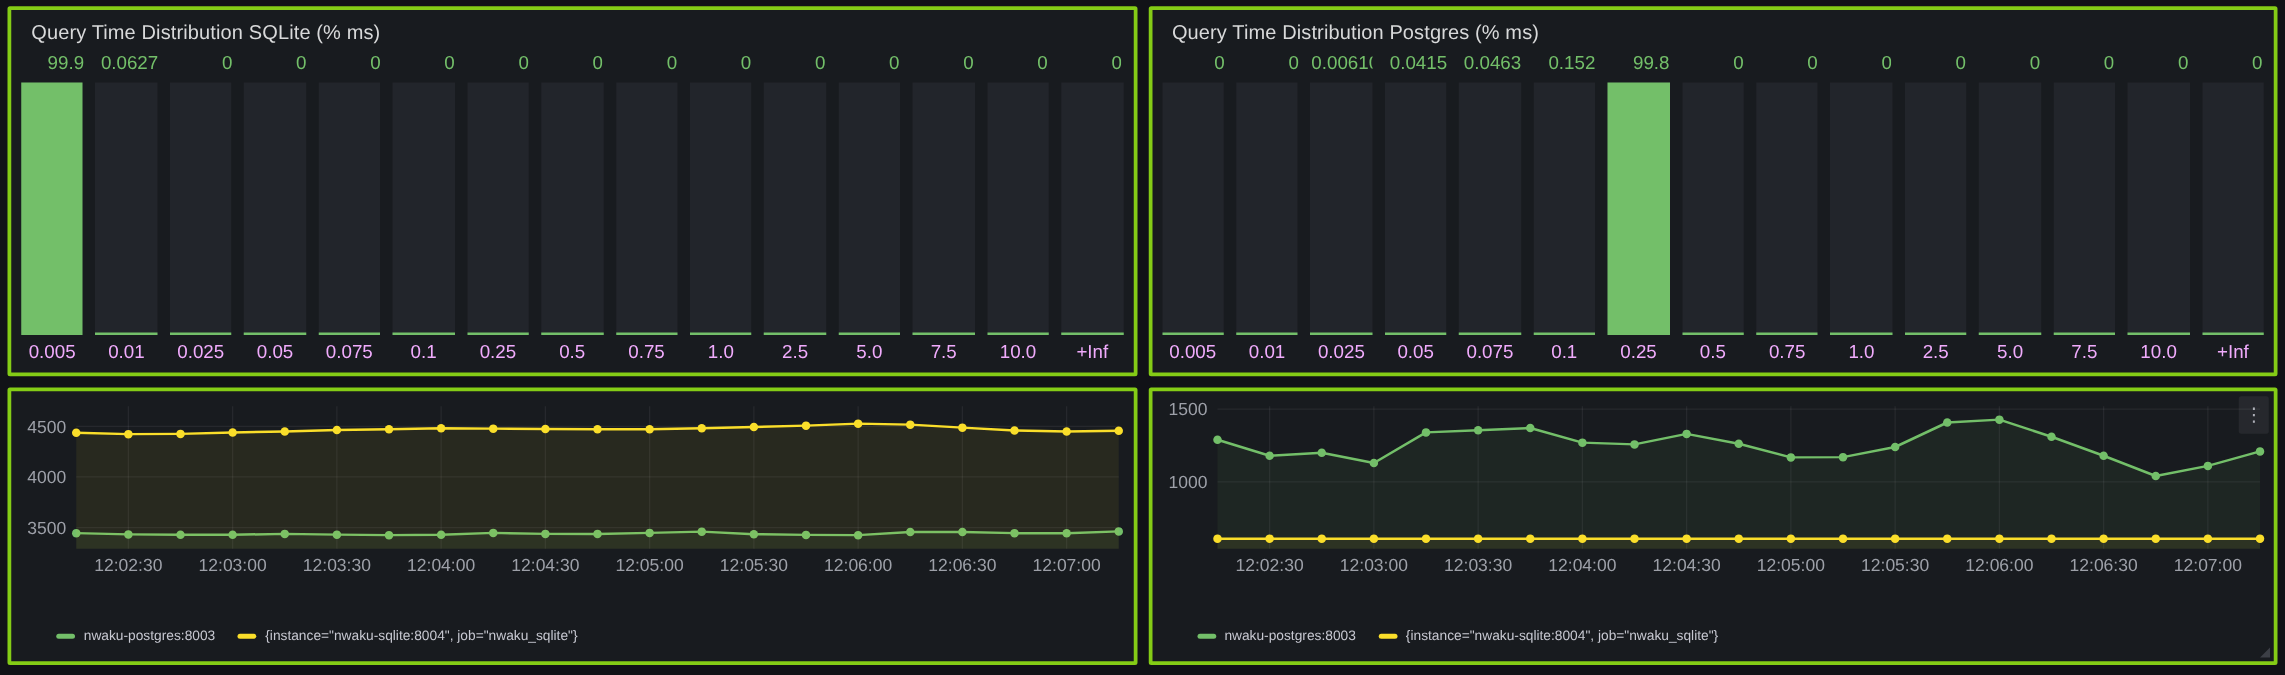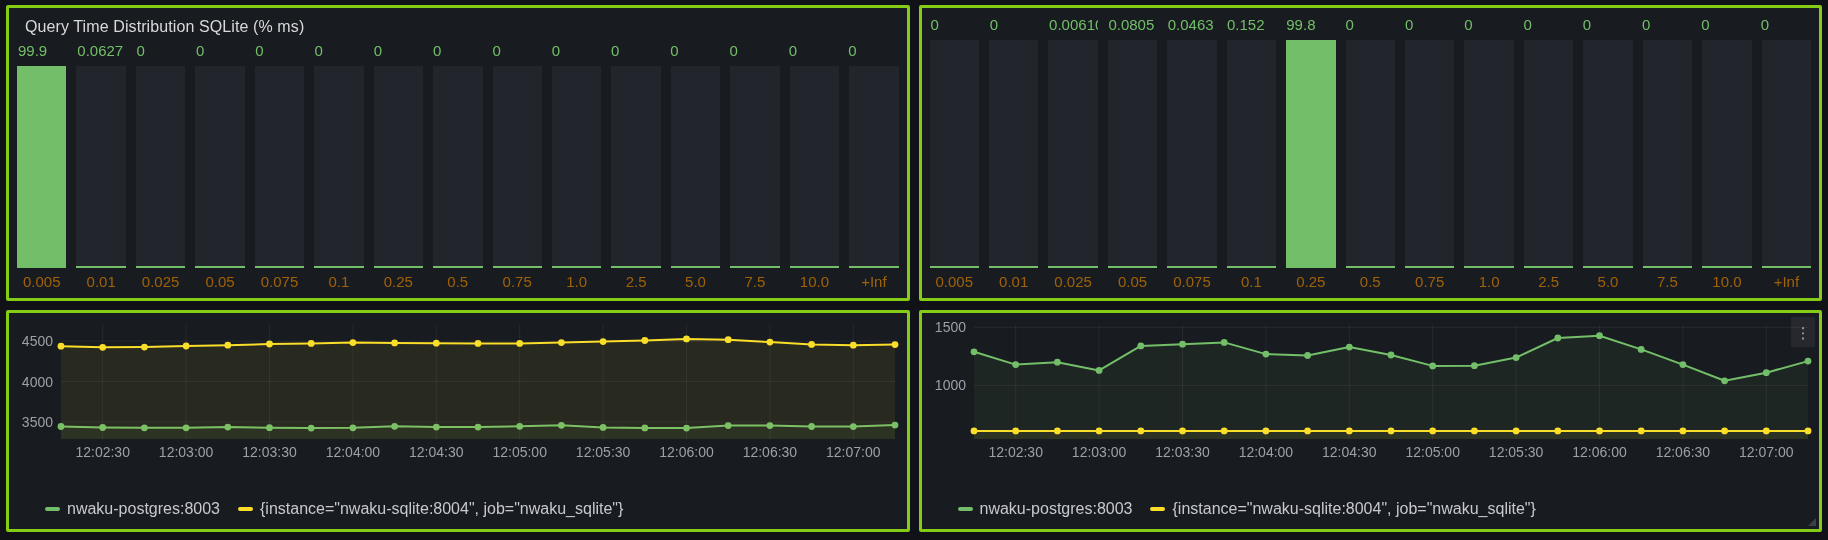--- a/index.html
+++ b/index.html
@@ -55,36 +55,36 @@
   .resize-handle {
     position:absolute;
     bottom:3px; right:3px;
     width:0; height:0;
     border-left:8px solid transparent;
     border-bottom:8px solid #3c3f46;
   }
   
   .viz { flex:1 1 auto; display:flex; flex-direction:column; min-height:0; min-width:0; }
   .bar-values { display:flex; gap:10px; padding:2px 1px 7px 1px; flex:0 0 auto; }
-  .bar-values span { flex:1; text-align:left; font-size:15px; color:#73bf69; overflow:hidden; }
+  .bar-values span { flex:1; text-align:right; font-size:15px; color:#73bf69; overflow:hidden; }
   .bar-bars { flex:1 1 auto; display:flex; gap:10px; min-height:0; }
   .bar-cell { flex:1; background:#22252b; position:relative; }
   .bar-fill { position:absolute; left:0; right:0; bottom:0; min-height:2px; }
   .bar-cats { display:flex; gap:10px; flex:0 0 auto; padding-top:5px; }
-  .bar-cats span { flex:1; text-align:center; font-size:15px; color:#a16207; }
+  .bar-cats span { flex:1; text-align:center; font-size:15px; color:#f0abfc; }
   
   .ts-chart { flex:1 1 auto; min-height:0; }
   .legend {
     flex:0 0 auto; height:24px;
     display:flex; align-items:center; gap:18px;
     padding-left:28px;
   }
   .legend-item { display:flex; align-items:center; gap:7px; cursor:pointer; }
   .legend-swatch { width:15px; height:4px; border-radius:2px; }
-  .legend-label { font-size:16px; color:#c7c8d1; white-space:nowrap; }
+  .legend-label { font-size:11px; color:#c7c8d1; white-space:nowrap; }
   svg text { font-family:"Liberation Sans", sans-serif; }
 </style>
 </head>
 <body>
 
 <div class="dashboard">
 
   <div class="panel">
     <div class="panel-header">
       <span class="panel-title">Query Time Distribution SQLite (% ms)</span>
@@ -168,26 +168,29 @@
           <span>2.5</span>
           <span>5.0</span>
           <span>7.5</span>
           <span>10.0</span>
           <span>+Inf</span>
         </div>
       </div>
   </div>
 
   <div class="panel">
+    <div class="panel-header">
+      <span class="panel-title">Query Time Distribution Postgres (% ms)</span>
+    </div>
     <div class="viz">
         <div class="bar-values">
           <span>0</span>
           <span>0</span>
           <span>0.00610</span>
-          <span>0.0805</span>
+          <span>0.0415</span>
           <span>0.0463</span>
           <span>0.152</span>
           <span>99.8</span>
           <span>0</span>
           <span>0</span>
           <span>0</span>
           <span>0</span>
           <span>0</span>
           <span>0</span>
           <span>0</span>

